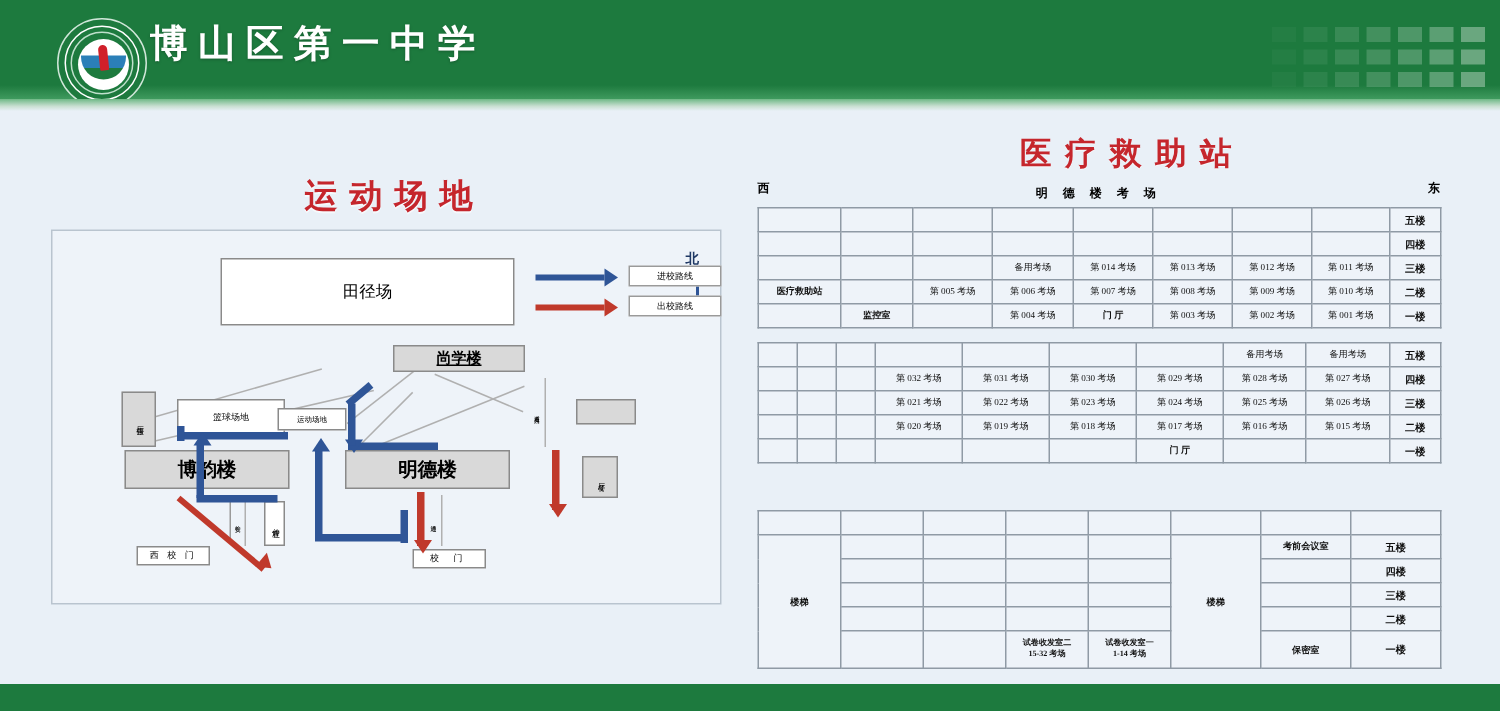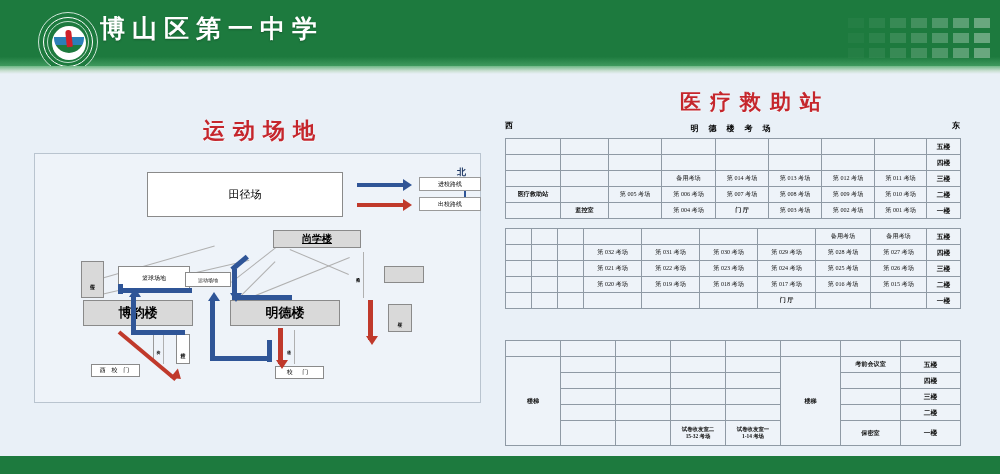--- a/index.html
+++ b/index.html
@@ -90,21 +90,21 @@
     position:absolute;left:34px;top:153px;width:447px;height:250px;
     background:#eef3f9;border:1px solid #b9c4cf;box-sizing:border-box;
   }
   .box{position:absolute;box-sizing:border-box;display:flex;
         align-items:center;justify-content:center;text-align:center;}
   .b-white{background:#ffffff;border:1px solid #8a8a8a;}
   .b-grey{background:#d9d9d9;border:1px solid #8a8a8a;}
   .vtext{writing-mode:vertical-rl;text-orientation:upright;letter-spacing:0px;}
 
   .track{left:112px;top:18px;width:196px;height:45px;font-size:11px;}
-  .shangxue{left:238px;top:76px;width:88px;height:18px;font-size:10px;font-weight:bold;text-decoration:underline;}
+  .shangxue{left:227px;top:76px;width:88px;height:18px;font-size:10px;font-weight:bold;text-decoration:underline;}
   .baogao{left:46px;top:107px;width:23px;height:37px;font-size:5px;}
   .basket{left:83px;top:112px;width:72px;height:24px;font-size:6px;}
   .sport{left:150px;top:118px;width:46px;height:15px;font-size:5px;}
   .boyun{left:48px;top:146px;width:110px;height:26px;font-size:13px;font-weight:bold;}
   .mingde{left:195px;top:146px;width:110px;height:26px;font-size:13px;font-weight:bold;}
   .rightbox{left:349px;top:112px;width:40px;height:17px;}
   .canteen{left:353px;top:150px;width:24px;height:28px;font-size:5px;}
   .xuanchuan{left:141px;top:180px;width:14px;height:30px;font-size:5px;}
   .westgate{left:56px;top:210px;width:49px;height:13px;font-size:6px;letter-spacing:2px;}
   .schoolgate{left:240px;top:212px;width:49px;height:13px;font-size:6px;letter-spacing:4px;}

